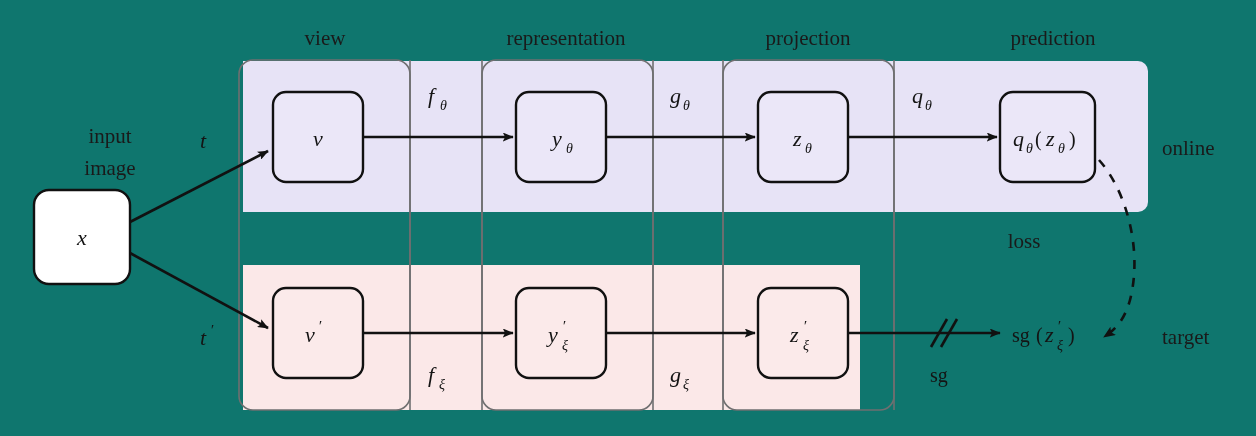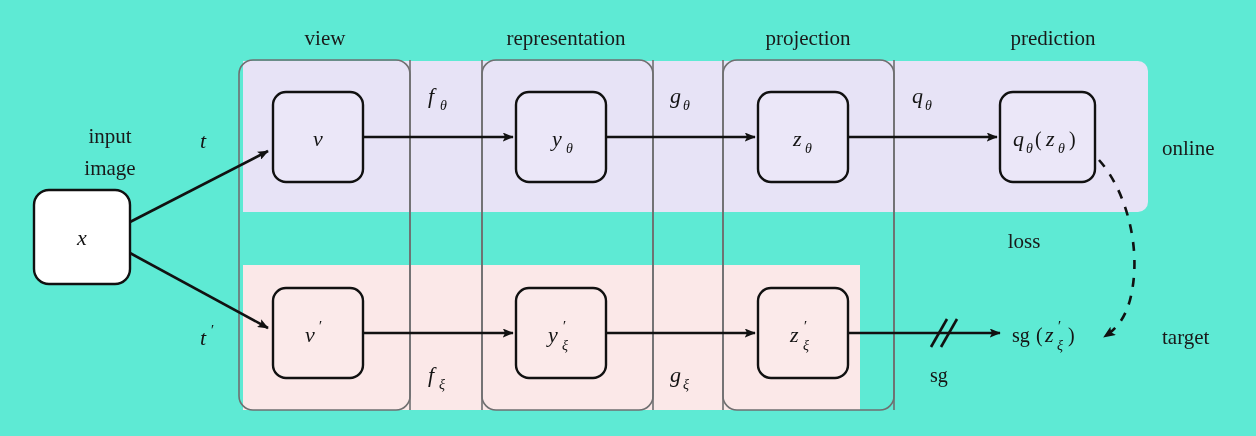--- a/index.html
+++ b/index.html
@@ -1,18 +1,18 @@
 <!DOCTYPE html>
 <html><head>
 <meta charset="utf-8">
 <style>
   html,body{margin:0;padding:0;background:#ffffff;}
   body{width:1256px;height:436px;overflow:hidden;
        font-family:"Liberation Serif","DejaVu Serif",serif;}
-  #stage{position:relative;width:1256px;height:436px;background:#5eead4;}
+  #stage{position:relative;width:1256px;height:436px;background:#0f766e;}
   svg{display:block;}
   .col-label{font-size:21px;fill:#1a1a1a;font-family:"Liberation Serif",serif;}
   .side-label{font-size:21px;fill:#1a1a1a;font-family:"Liberation Serif",serif;}
   .math{font-size:22px;fill:#141414;font-style:italic;font-family:"Liberation Serif",serif;}
   .math-op{font-size:20px;fill:#141414;font-family:"Liberation Serif",serif;}
   .sub{font-size:14px;}
   .prime{font-size:15px;}
   .band-purple{fill:#e7e3f6;}
   .band-pink{fill:#fbe8e8;}
   .colbox{fill:none;stroke:#6f6f70;stroke-width:1.6;}

